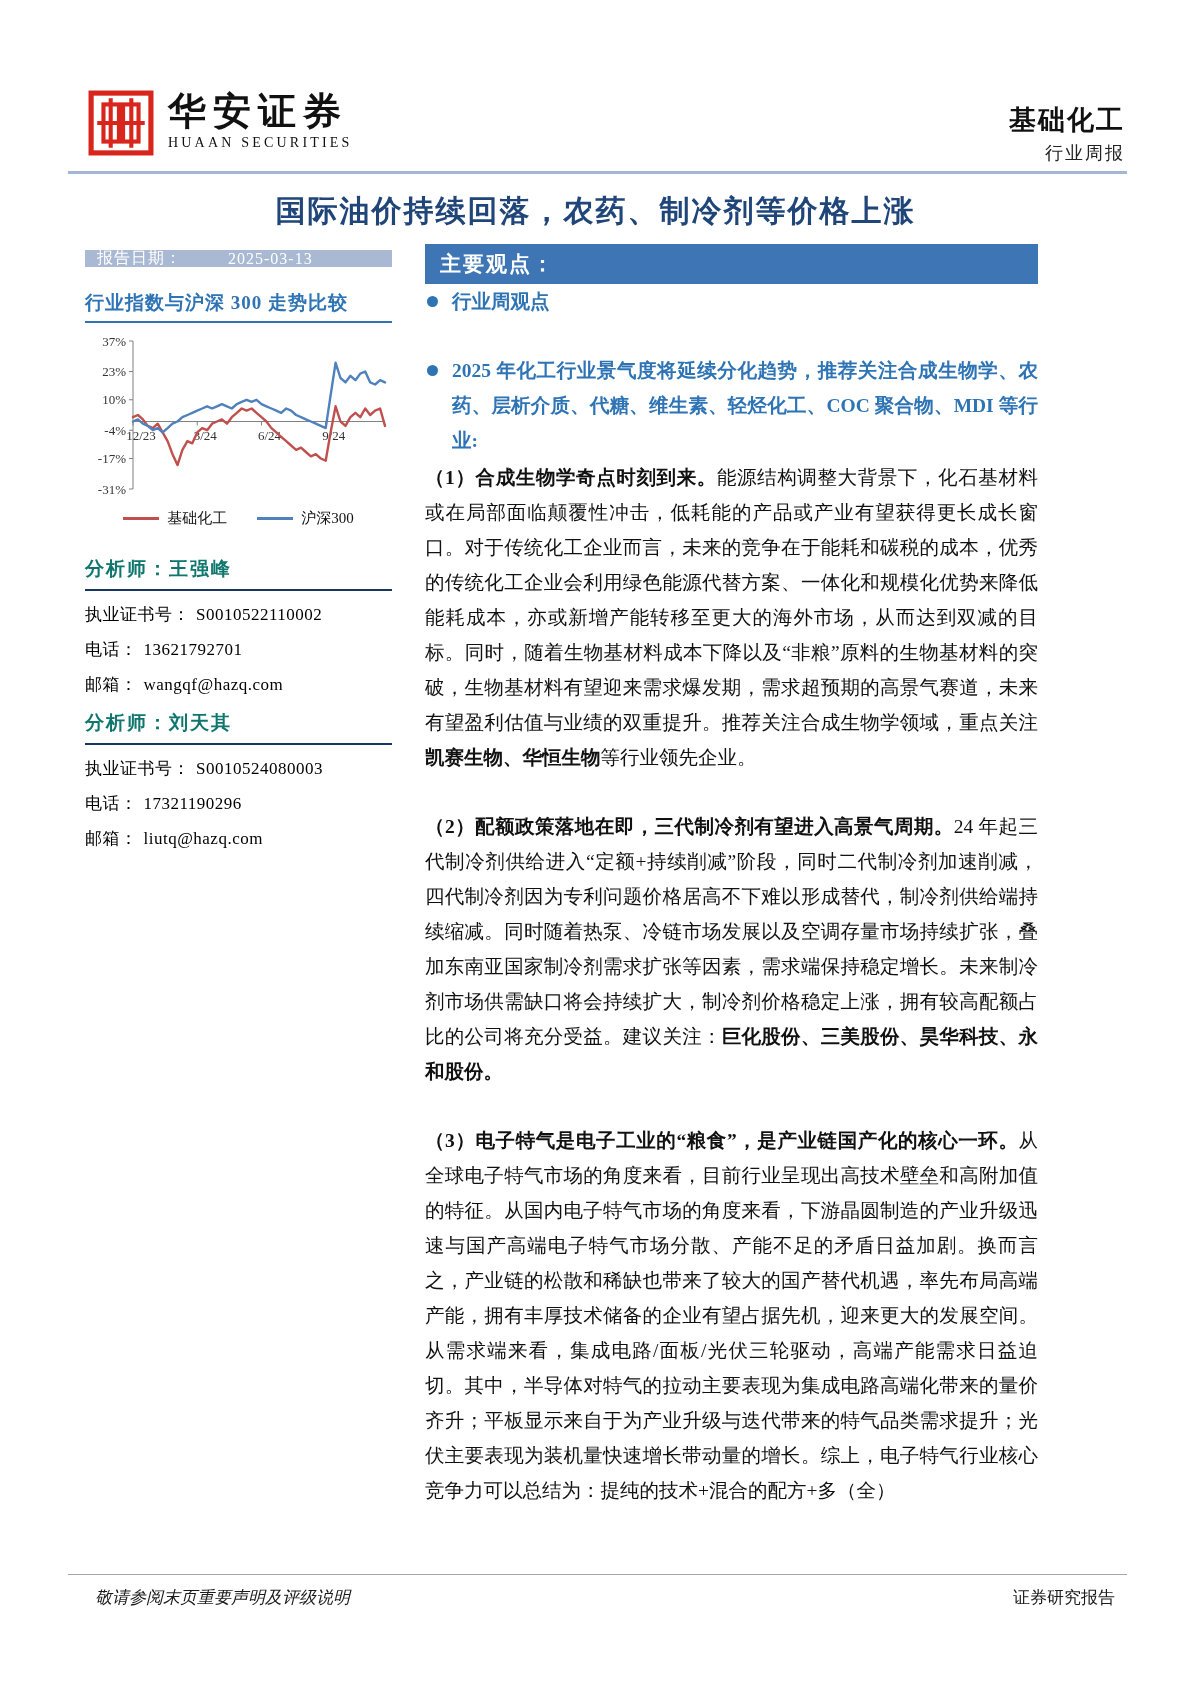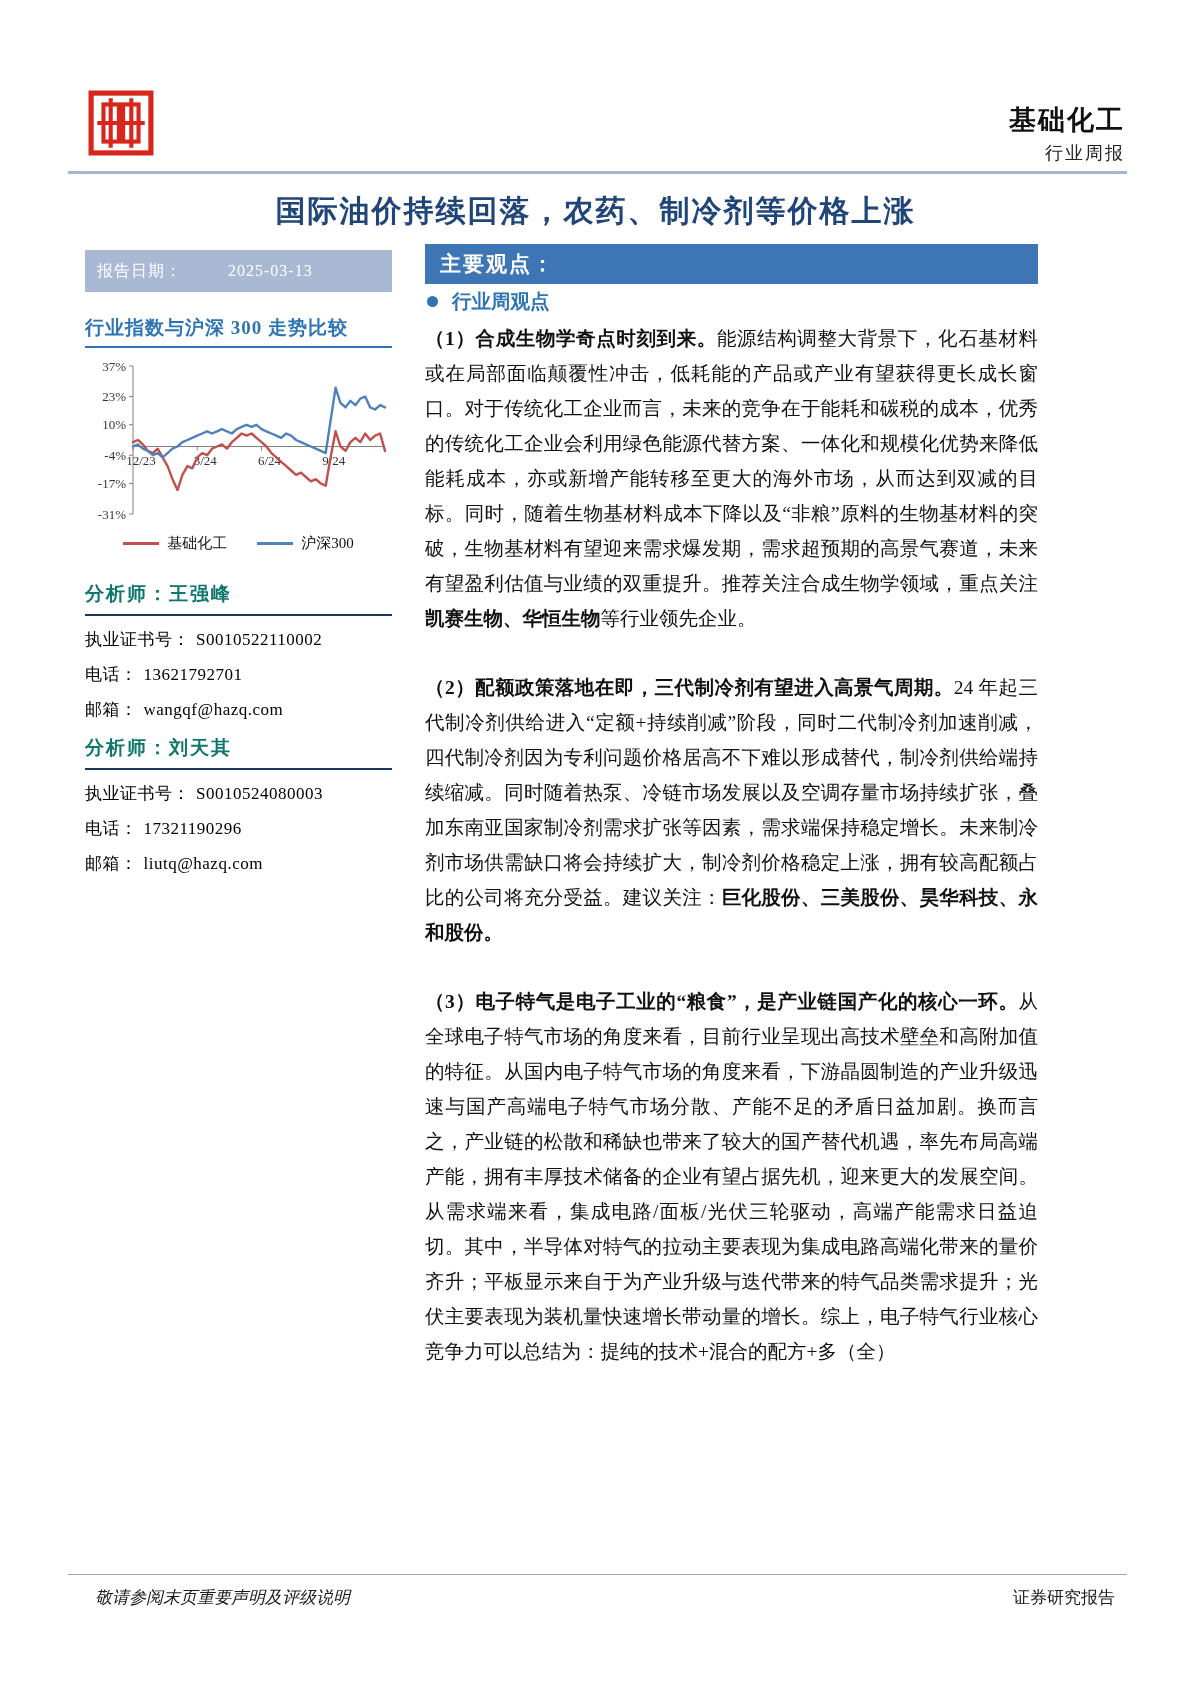--- a/index.html
+++ b/index.html
@@ -16,21 +16,21 @@
   .head-rule{position:absolute;left:68px;right:64px;top:171px;height:3px;background:#a3b6d3;}
 
   
   .title{position:absolute;left:0;right:0;top:191px;text-align:center;font-size:30px;font-weight:700;
          color:#1f4579;letter-spacing:2px;}
 
   
   .leftcol{position:absolute;left:85px;top:250px;width:307px;}
   .rating-bar{height:37px;background:#3e76b5;color:#fff;font-size:20px;font-weight:700;
               display:flex;align-items:center;justify-content:center;letter-spacing:2px;}
-  .date-bar{height:42px;background:#a9b8d3;color:#fff;font-size:16px;display:flex;align-items:center;
+  .date-bar{height:17px;background:#a9b8d3;color:#fff;font-size:16px;display:flex;align-items:center;
             padding:0 12px;letter-spacing:1px;}
   .date-bar .val{margin-left:46px;}
   .chart-title{margin-top:23px;color:#2e74b5;font-weight:700;font-size:19px;padding-bottom:5px;
                border-bottom:2px solid #2e74b5;letter-spacing:1px;}
   .chart-wrap{margin-top:8px;}
   .ax{stroke:#808080;stroke-width:1;}
   .ylab{font-size:13px;fill:#333;text-anchor:end;font-family:"Liberation Serif",serif;}
   .xlab{font-size:13px;fill:#333;text-anchor:middle;font-family:"Liberation Serif",serif;}
   .legend{display:flex;justify-content:center;gap:30px;font-size:15px;color:#111;margin-top:4px;}
   .leg-item{display:flex;align-items:center;gap:8px;}
@@ -67,20 +67,24 @@
 
   <div class="logo">
     <svg class="seal" viewBox="0 0 64 64">
       <rect x="3" y="3" width="58" height="58" fill="none" stroke="#d9261c" stroke-width="5"></rect>
       <rect x="15" y="14" width="15" height="36" fill="none" stroke="#d9261c" stroke-width="4"></rect>
       <rect x="34" y="14" width="15" height="36" fill="none" stroke="#d9261c" stroke-width="4"></rect>
       <line x1="9" y1="32" x2="55" y2="32" stroke="#d9261c" stroke-width="4"></line>
       <line x1="22" y1="8" x2="22" y2="56" stroke="#d9261c" stroke-width="4"></line>
       <line x1="42" y1="8" x2="42" y2="56" stroke="#d9261c" stroke-width="4"></line>
     </svg>
+    <div class="logo-text">
+      <div class="cn">华安证券</div>
+      <div class="en">HUAAN SECURITIES</div>
+    </div>
   </div>
   <div class="sector">基础化工</div>
   <div class="report-type">行业周报</div>
   <div class="head-rule"></div>
 
   <div class="title">国际油价持续回落，农药、制冷剂等价格上涨</div>
 
   <div class="leftcol">
     <div class="date-bar">
       <span>报告日期：</span>
@@ -141,20 +145,21 @@
     <div class="analyst-row">
       <span>电话：</span><span class="val">17321190296</span></div>
     <div class="analyst-row">
       <span>邮箱：</span><span class="val">liutq@hazq.com</span></div>
   </div>
 
   <div class="rightcol">
     <div class="main-bar">主要观点：</div>
     <div class="blocks">
         <div class="block bullet"><span class="dot"></span><span>行业周观点</span></div>
+        <div class="block bullet gap"><span class="dot"></span><span>2025 年化工行业景气度将延续分化趋势，推荐关注合成生物学、农药、层析介质、代糖、维生素、轻烃化工、COC 聚合物、MDI 等行业:</span></div>
         <div class="block para"><span class="bold">（1）合成生物学奇点时刻到来。</span><span>能源结构调整大背景下，化石基材料或在局部面临颠覆性冲击，低耗能的产品或产业有望获得更长成长窗口。对于传统化工企业而言，未来的竞争在于能耗和碳税的成本，优秀的传统化工企业会利用绿色能源代替方案、一体化和规模化优势来降低能耗成本，亦或新增产能转移至更大的海外市场，从而达到双减的目标。同时，随着生物基材料成本下降以及“非粮”原料的生物基材料的突破，生物基材料有望迎来需求爆发期，需求超预期的高景气赛道，未来有望盈利估值与业绩的双重提升。推荐关注合成生物学领域，重点关注</span><span class="bold">凯赛生物、华恒生物</span><span>等行业领先企业。</span></div>
         <div class="block para gap"><span class="bold">（2）配额政策落地在即，三代制冷剂有望进入高景气周期。</span><span>24 年起三代制冷剂供给进入“定额+持续削减”阶段，同时二代制冷剂加速削减，四代制冷剂因为专利问题价格居高不下难以形成替代，制冷剂供给端持续缩减。同时随着热泵、冷链市场发展以及空调存量市场持续扩张，叠加东南亚国家制冷剂需求扩张等因素，需求端保持稳定增长。未来制冷剂市场供需缺口将会持续扩大，制冷剂价格稳定上涨，拥有较高配额占比的公司将充分受益。建议关注：</span><span class="bold">巨化股份、三美股份、昊华科技、永和股份。</span></div>
         <div class="block para gap"><span class="bold">（3）电子特气是电子工业的“粮食”，是产业链国产化的核心一环。</span><span>从全球电子特气市场的角度来看，目前行业呈现出高技术壁垒和高附加值的特征。从国内电子特气市场的角度来看，下游晶圆制造的产业升级迅速与国产高端电子特气市场分散、产能不足的矛盾日益加剧。换而言之，产业链的松散和稀缺也带来了较大的国产替代机遇，率先布局高端产能，拥有丰厚技术储备的企业有望占据先机，迎来更大的发展空间。从需求端来看，集成电路/面板/光伏三轮驱动，高端产能需求日益迫切。其中，半导体对特气的拉动主要表现为集成电路高端化带来的量价齐升；平板显示来自于为产业升级与迭代带来的特气品类需求提升；光伏主要表现为装机量快速增长带动量的增长。综上，电子特气行业核心竞争力可以总结为：提纯的技术+混合的配方+多（全）</span></div>
       </div>
   </div>
 
   <div class="foot-rule"></div>
   <div class="foot-left">敬请参阅末页重要声明及评级说明</div>
   <div class="foot-right">证券研究报告</div>
 

